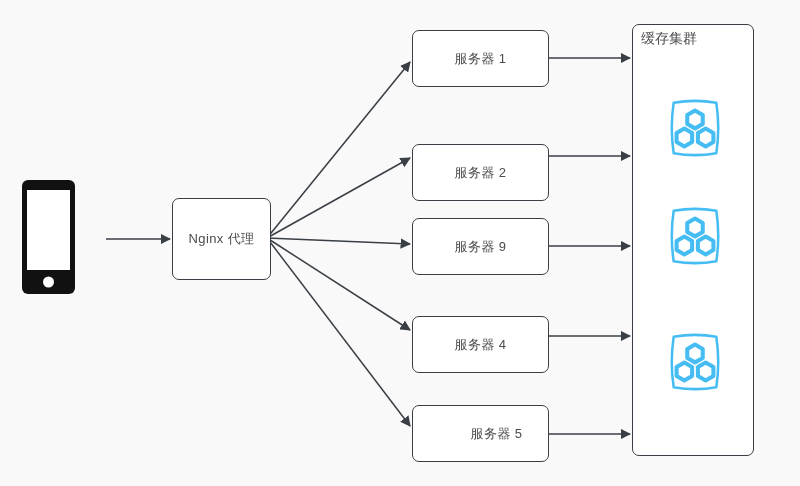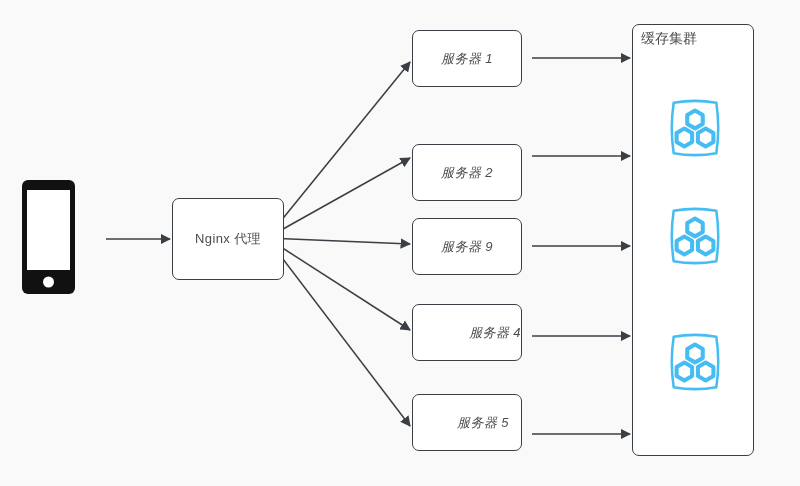--- a/index.html
+++ b/index.html
@@ -32,34 +32,33 @@
   }
   .node-label {
     font-size: 13px;
     color: #4c4c4c;
     letter-spacing: 0.4px;
     white-space: nowrap;
   }
   
   #nginx-proxy {
     left: 172px; top: 198px;
-    width: 112px; height: 82px;
+    width: 99px; height: 82px;
   }
   
   .server-box {
     left: 412px;
-    width: 110px;
+    width: 137px;
     height: 57px;
-    font-style: italic;
   }
   #server-1 { top: 30px; }
   #server-2 { top: 144px; }
   #server-3 { top: 218px; }
-  #server-4 { top: 304px; justify-content: flex-end; }
-  #server-5 { top: 394px; padding-left: 32px; }
+  #server-4 { top: 316px; }
+  #server-5 { top: 405px; padding-left: 32px; }
 
   
   #cache-cluster {
     position: absolute;
     left: 632px; top: 24px;
     width: 122px; height: 432px;
     box-sizing: border-box;
     background: #ffffff;
     border: 1.6px solid #3a3f45;
     border-radius: 7px;

